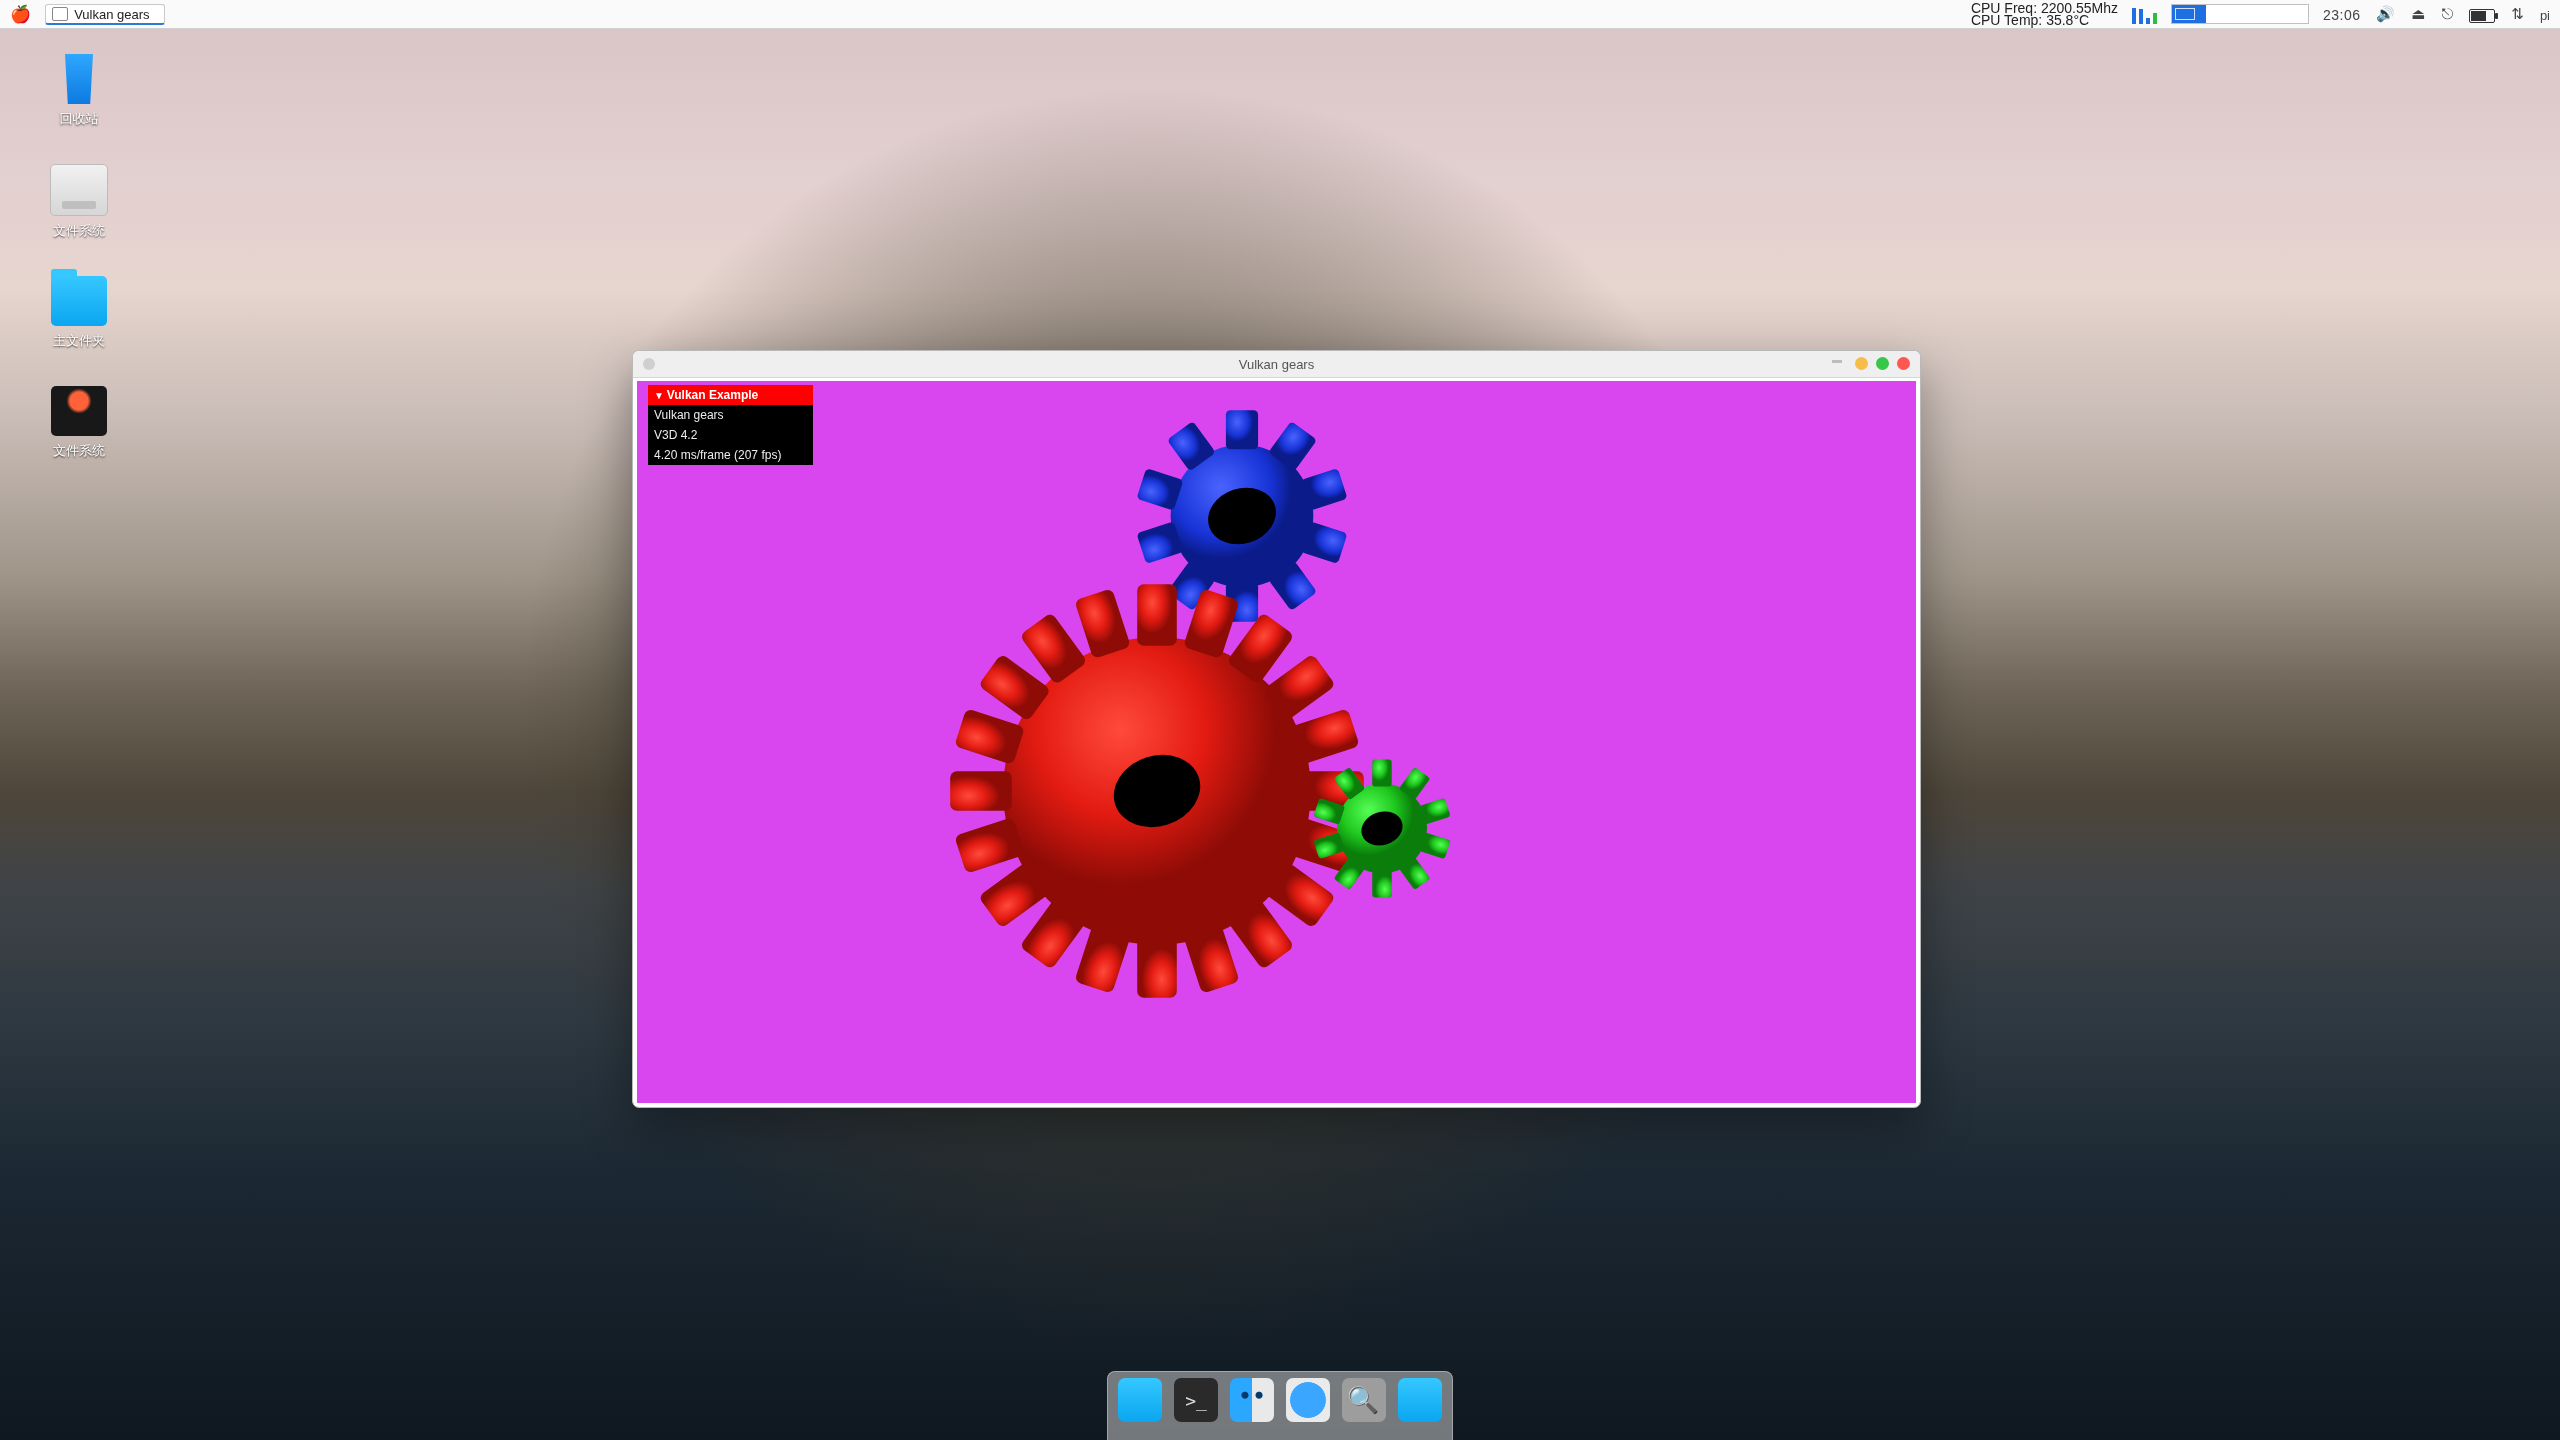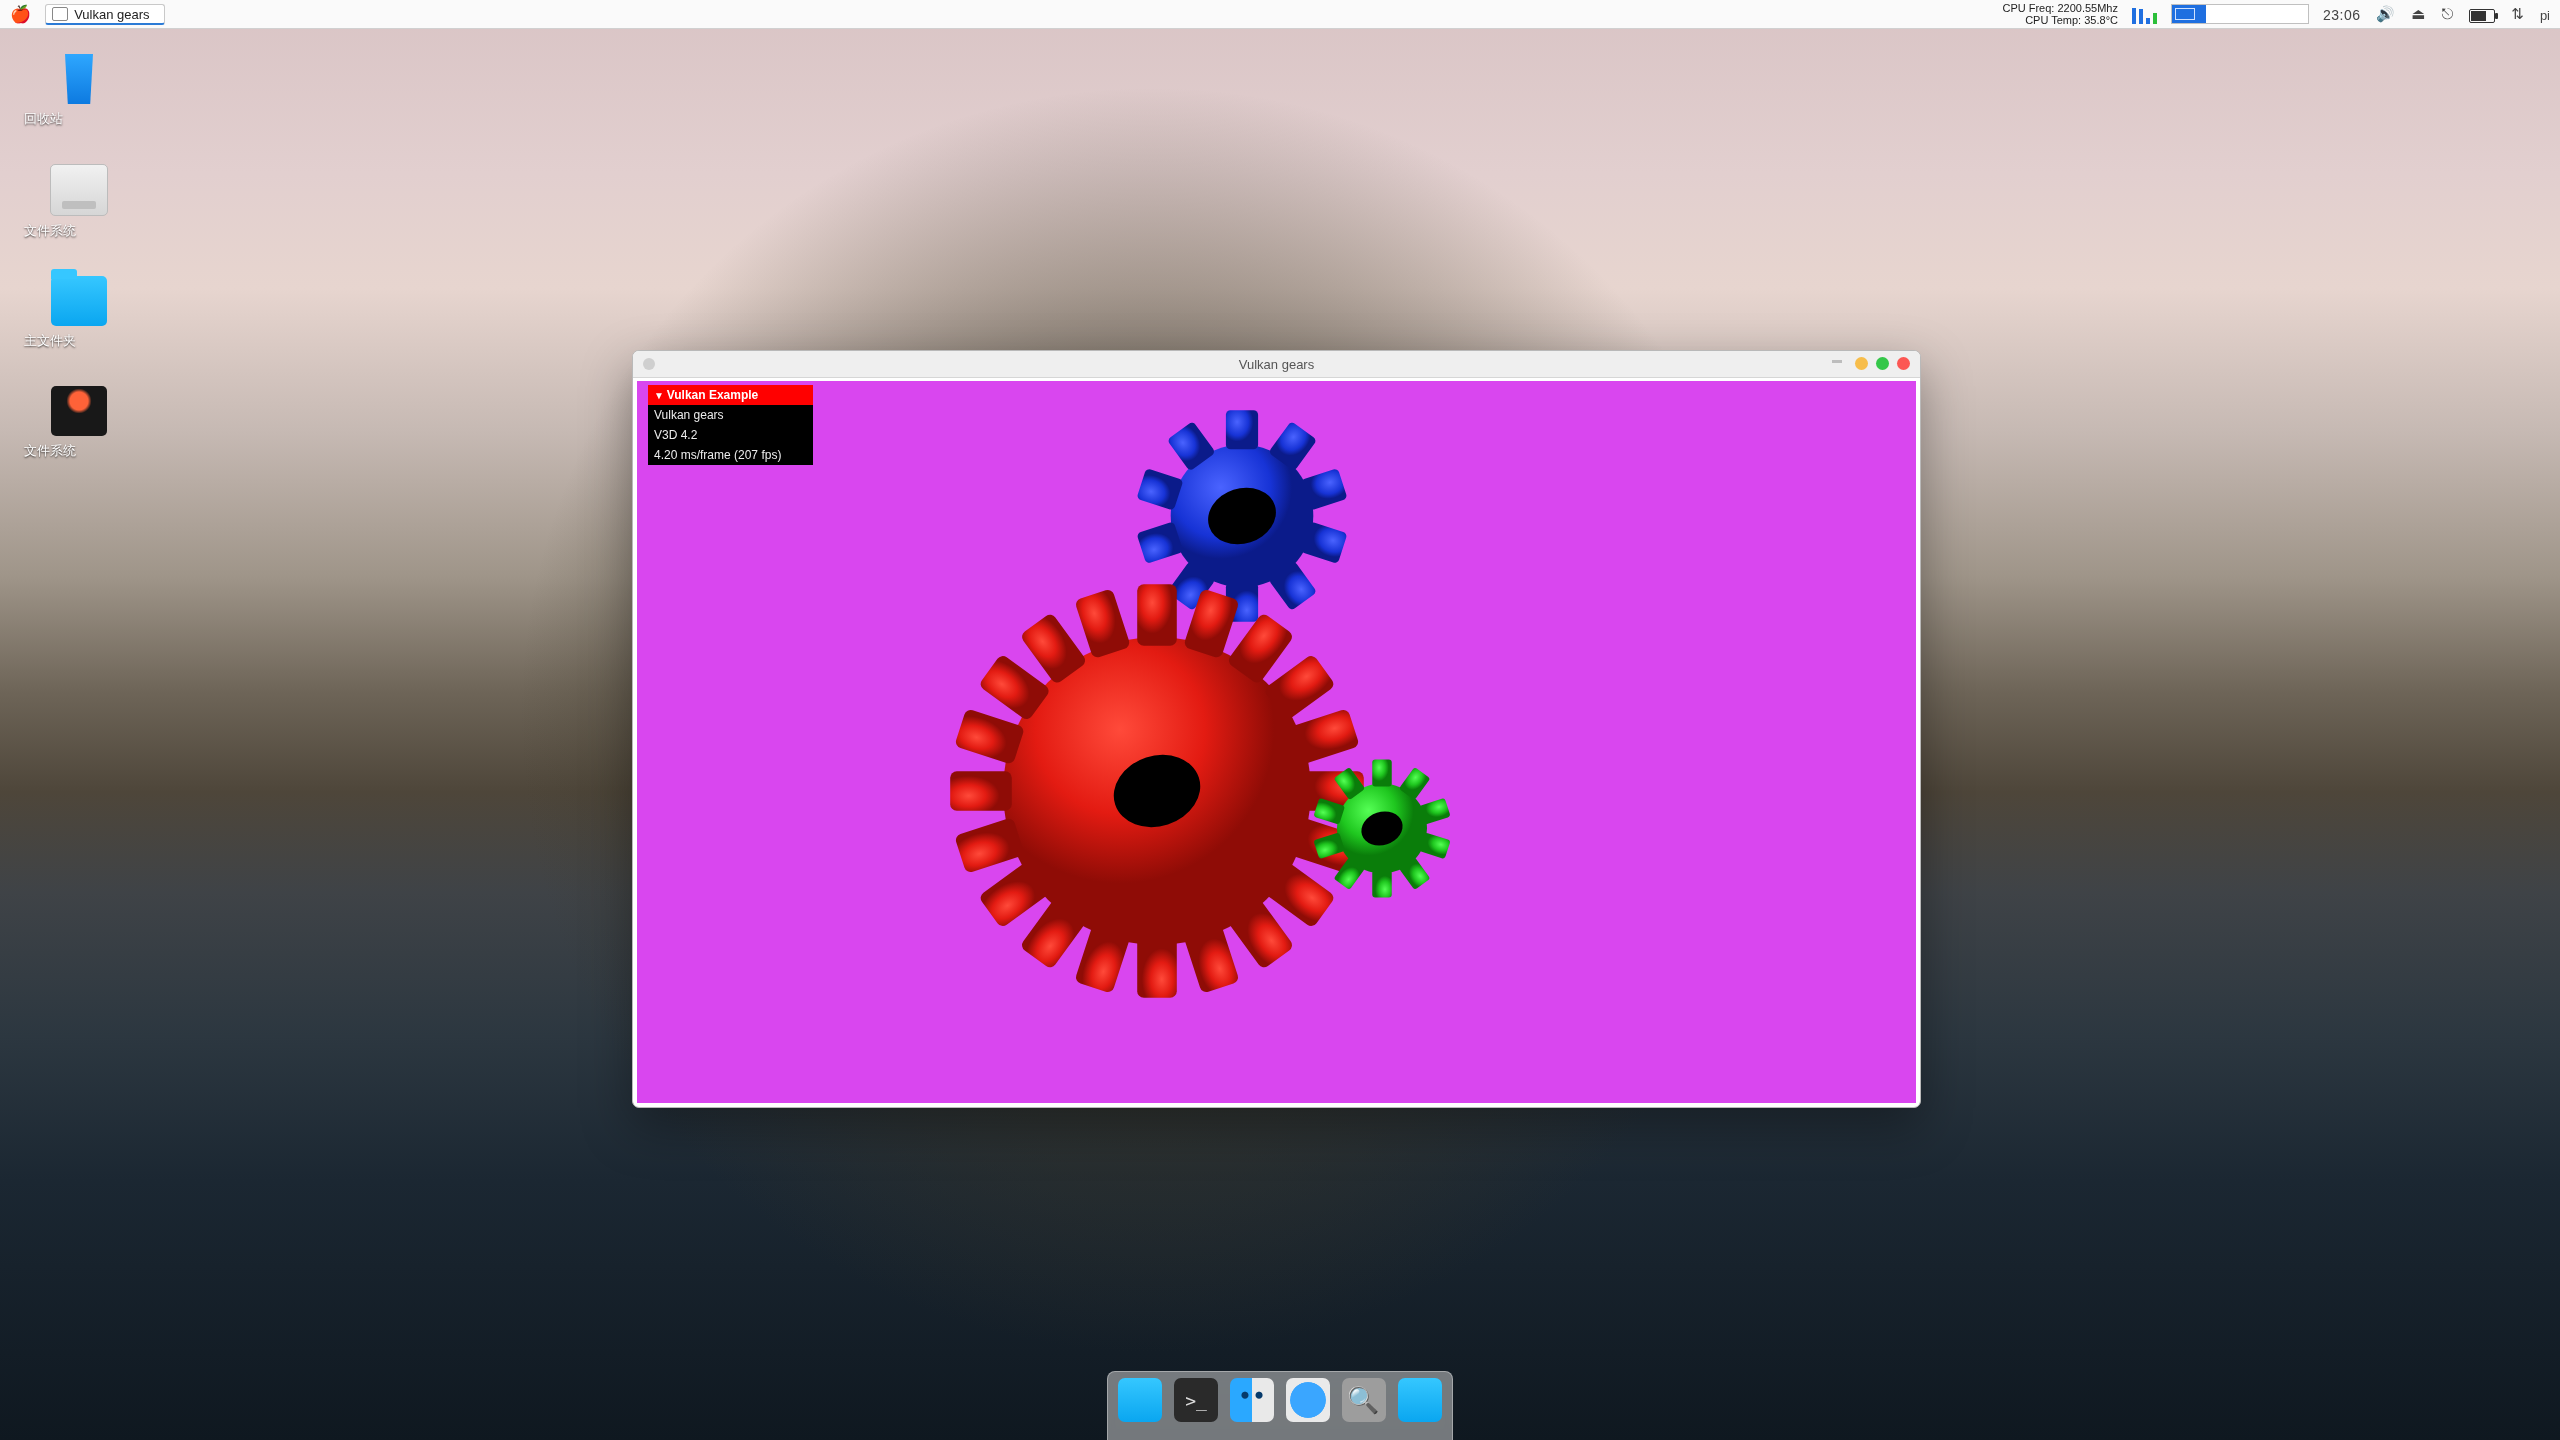--- a/index.html
+++ b/index.html
@@ -13,39 +13,39 @@
         #6e6558 48%, #4e463a 55%,
         #3f4347 62%, #2c3740 72%,
         #1b2732 82%, #0f1820 100%);
   }
   
   #menubar{position:absolute;top:0;left:0;right:0;height:28px;background:#fafafa;border-bottom:1px solid #d0d0d0;display:flex;align-items:center;padding:0 10px;gap:14px}
   #menubar .apple{font-size:17px;color:#7a7a7a}
   #menubar .task{display:flex;align-items:center;gap:6px;background:#fff;border:1px solid #c9c9c9;border-bottom:2px solid #2b7bd6;padding:2px 14px 1px 6px;border-radius:3px}
   #menubar .task .win-ico{width:14px;height:12px;border:1px solid #888;border-radius:2px}
   #menubar .spacer{flex:1}
-  #menubar .cpu{font-size:11px;line-height:12px;color:#222;text-align:right}
+  #menubar .cpu{font-size:14px;line-height:12px;color:#222;text-align:left}
   #menubar .bars{display:flex;align-items:flex-end;gap:3px;height:20px}
   #menubar .bars span{width:4px;background:#1f6fe0}
   #menubar .bars span:nth-child(1){height:16px}
   #menubar .bars span:nth-child(2){height:15px}
   #menubar .bars span:nth-child(3){height:6px}
   #menubar .bars span:nth-child(4){height:11px;background:#2bbf3a}
   #menubar .pager{display:flex;gap:0;border:1px solid #c0c0c0}
   #menubar .pager div{width:34px;height:18px;background:#fff}
   #menubar .pager div.active{background:#1f6fe0;position:relative}
   #menubar .pager div.active::after{content:"";position:absolute;left:3px;top:3px;width:18px;height:10px;border:1px solid #cfe1ff}
   #menubar .tray{display:flex;align-items:flex-end;gap:16px;color:#444}
   #menubar .tray .ico{font-size:15px}
   #menubar .clock{font-size:14px;letter-spacing:.5px}
   #menubar .battery{width:24px;height:12px;border:1.5px solid #333;border-radius:2px;position:relative}
   #menubar .battery::after{content:"";position:absolute;right:-4px;top:3px;width:3px;height:6px;background:#333;border-radius:1px}
   #menubar .battery i{position:absolute;left:1px;top:1px;bottom:1px;width:60%;background:#333}
   
-  .dicon{position:absolute;width:110px;color:#fff;text-shadow:0 1px 2px rgba(0,0,0,.8);font-size:13px}
+  .dicon{position:absolute;width:110px;text-align:center;color:#fff;text-shadow:0 1px 2px rgba(0,0,0,.8);font-size:13px}
   .dicon .g{width:56px;height:50px;margin:0 auto 6px;border-radius:5px}
   .trash{background:linear-gradient(#2ea7ff,#0d7ae0);clip-path:polygon(15% 0,85% 0,78% 100%,22% 100%);width:40px!important}
   .drive{background:linear-gradient(#f1f1f1,#d6d6d6);border:1px solid #bcbcbc;position:relative}
   .drive::after{content:"";position:absolute;left:20%;right:20%;bottom:6px;height:8px;background:#bfbfbf;border-radius:2px}
   .folder{background:linear-gradient(#36c7ff,#0aa6f0);position:relative}
   .folder::before{content:"";position:absolute;left:0;top:-7px;width:26px;height:10px;background:#36c7ff;border-radius:3px 3px 0 0}
   .ring{background:radial-gradient(circle at 50% 30%, #ff6238 0 20%, #181818 28% 70%);border-radius:50%}
   
   #appwin{position:absolute;left:632px;top:350px;width:1287px;height:756px;background:#fff;border:1px solid #b9b9b9;border-radius:7px;box-shadow:0 18px 50px rgba(0,0,0,.35);overflow:hidden}
   #titlebar{height:26px;background:#efefef;border-bottom:1px solid #d6d6d6;display:flex;align-items:center;position:relative}

